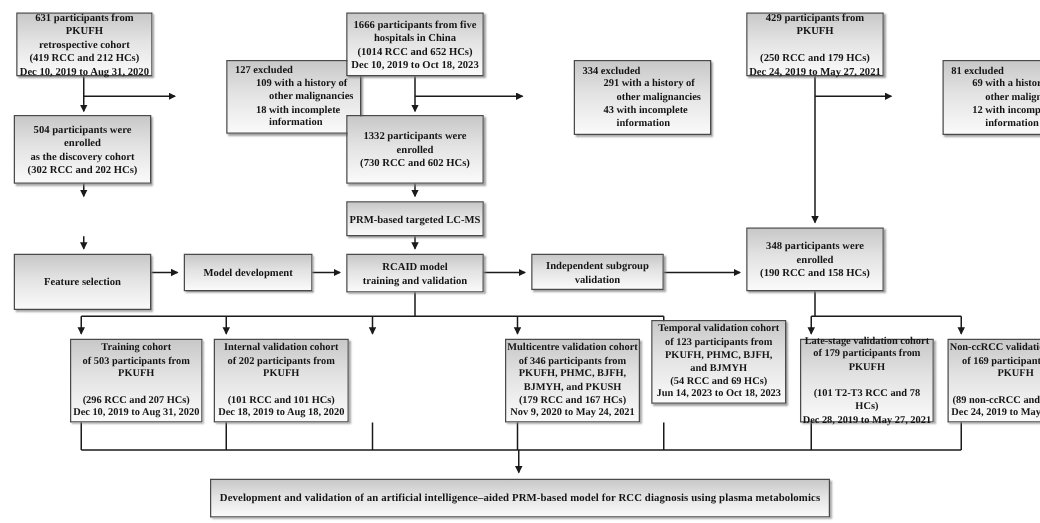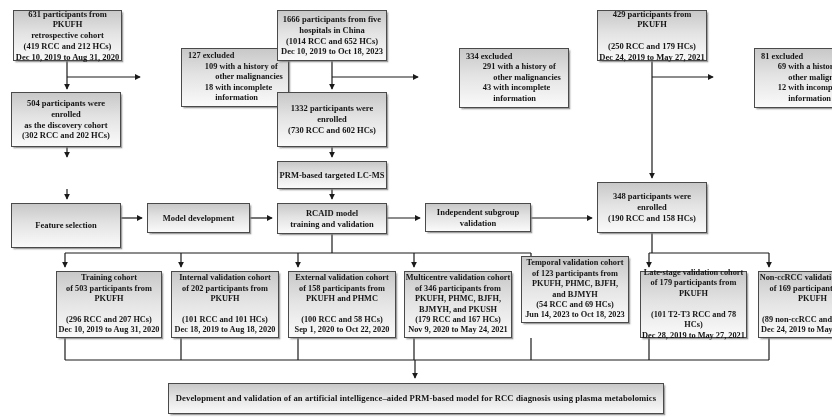--- a/index.html
+++ b/index.html
@@ -145,26 +145,20 @@
 PKUFH
 
 (296 RCC and 207 HCs)
 Dec 10, 2019 to Aug 31, 2020</div>
   <div class="box cohort" style="left:127px;top:271px;width:108px;height:67px">Internal validation cohort
 of 202 participants from
 PKUFH
 
 (101 RCC and 101 HCs)
 Dec 18, 2019 to Aug 18, 2020</div>
-  <div class="box cohort" style="left:244px;top:271px;width:108px;height:67px">External validation cohort
-of 158 participants from
-PKUFH and PHMC
-
-(100 RCC and 58 HCs)
-Sep 1, 2020 to Oct 22, 2020</div>
   <div class="box cohort" style="left:360px;top:271px;width:108px;height:67px">Multicentre validation cohort
 of 346 participants from
 PKUFH, PHMC, BJFH,
 BJMYH, and PKUSH
 (179 RCC and 167 HCs)
 Nov 9, 2020 to May 24, 2021</div>
   <div class="box cohort" style="left:477px;top:256px;width:108px;height:67px">Temporal validation cohort
 of 123 participants from
 PKUFH, PHMC, BJFH,
 and BJMYH

